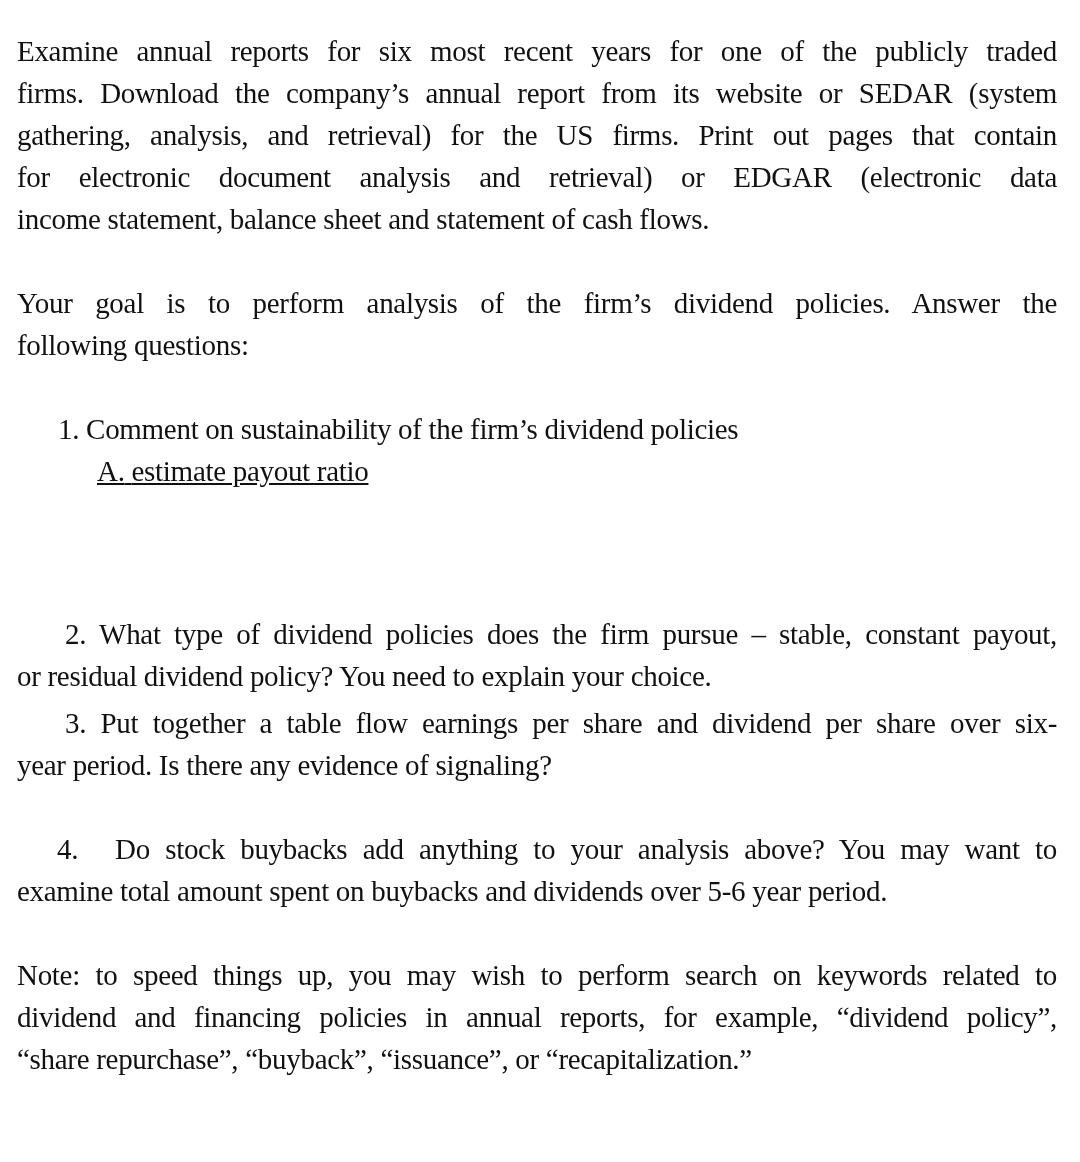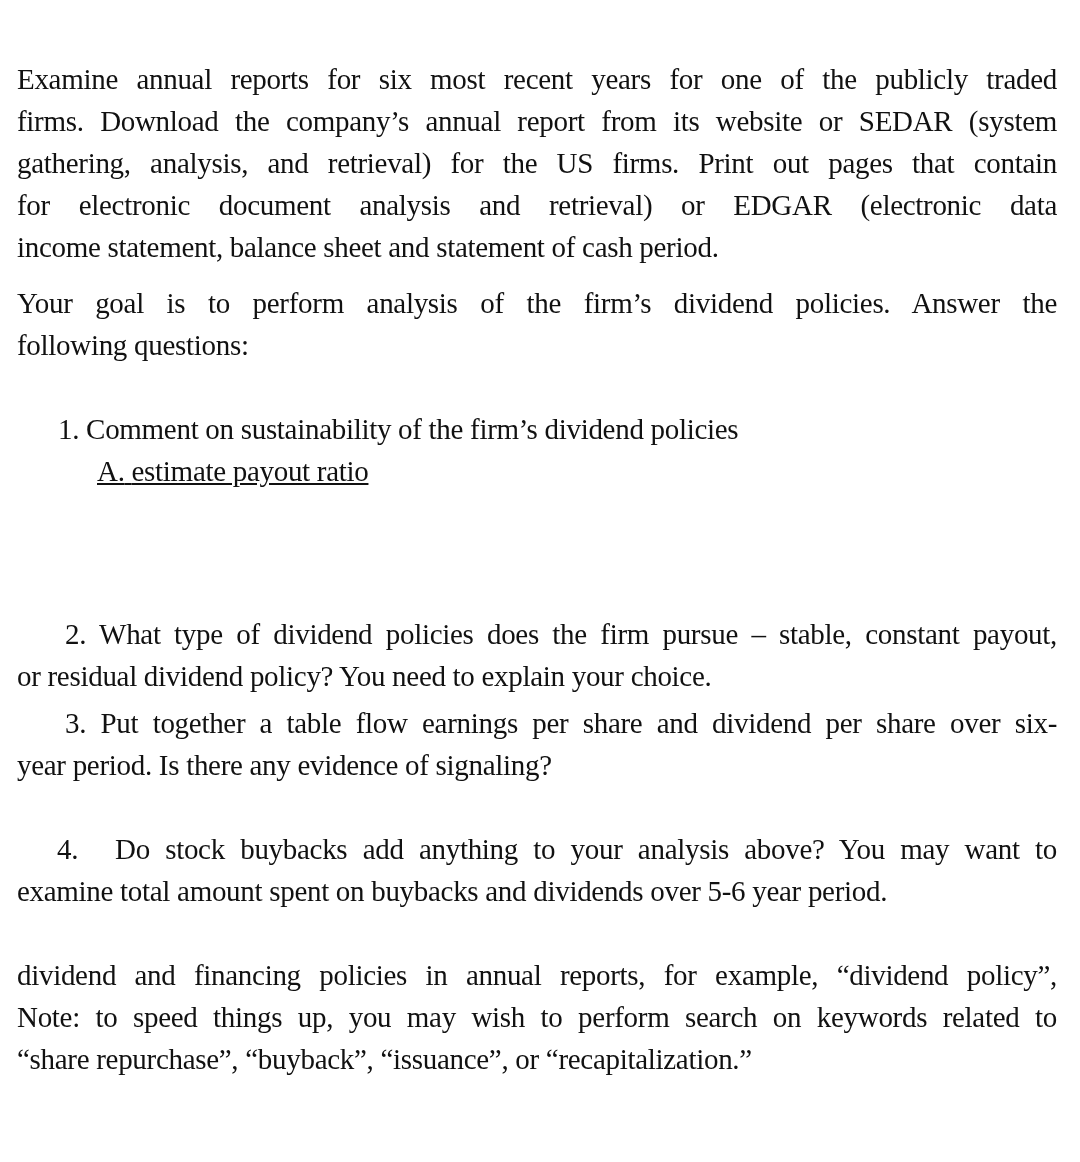--- a/index.html
+++ b/index.html
@@ -40,26 +40,26 @@
       height: 42px;
     }
     .indent-1 { padding-left: 41px; }
     .indent-2 { padding-left: 80px; text-decoration: underline; }
   </style>
 </head>
 <body>
 
 <div class="page">
 
-  <div class="block" style="top:30px;margin-top:28px;">
+  <div class="block" style="top:30px;">
     <span class="just-line">Examine annual reports for six most recent years for one of the publicly traded</span>
     <span class="just-line">firms. Download the company’s annual report from its website or SEDAR (system</span>
     <span class="just-line">gathering, analysis, and retrieval) for the US firms. Print out pages that contain</span>
     <span class="just-line">for electronic document analysis and retrieval) or EDGAR (electronic data</span>
-    <span class="last-line">income statement, balance sheet and statement of cash period.</span>
+    <span class="last-line">income statement, balance sheet and statement of cash flows.</span>
   </div>
 
   <div class="block" style="top:282px;">
     <span class="just-line">Your goal is to perform analysis of the firm’s dividend policies. Answer the</span>
     <span class="last-line">following questions:</span>
   </div>
 
   <div class="block" style="top:408px;">
     <span class="last-line indent-1">
       <span>1.</span>
@@ -88,18 +88,18 @@
   </div>
 
   <div class="block" style="top:828px;">
     <span class="just-line" style="padding-left:40px;">
       <span style="display:inline-block;width:58px;text-align:left;">4.</span><span>Do stock buybacks add anything to your analysis above? You may want to</span>
     </span>
     <span class="last-line">examine total amount spent on buybacks and dividends over 5-6 year period.</span>
   </div>
 
   <div class="block" style="top:954px;">
+    <span class="just-line">Note: to speed things up, you may wish to perform search on keywords related to</span>
     <span class="just-line">dividend and financing policies in annual reports, for example, “dividend policy”,</span>
-    <span class="just-line">Note: to speed things up, you may wish to perform search on keywords related to</span>
     <span class="last-line">“share repurchase”, “buyback”, “issuance”, or “recapitalization.”</span>
   </div>
 
 </div>
 
 </body></html>

